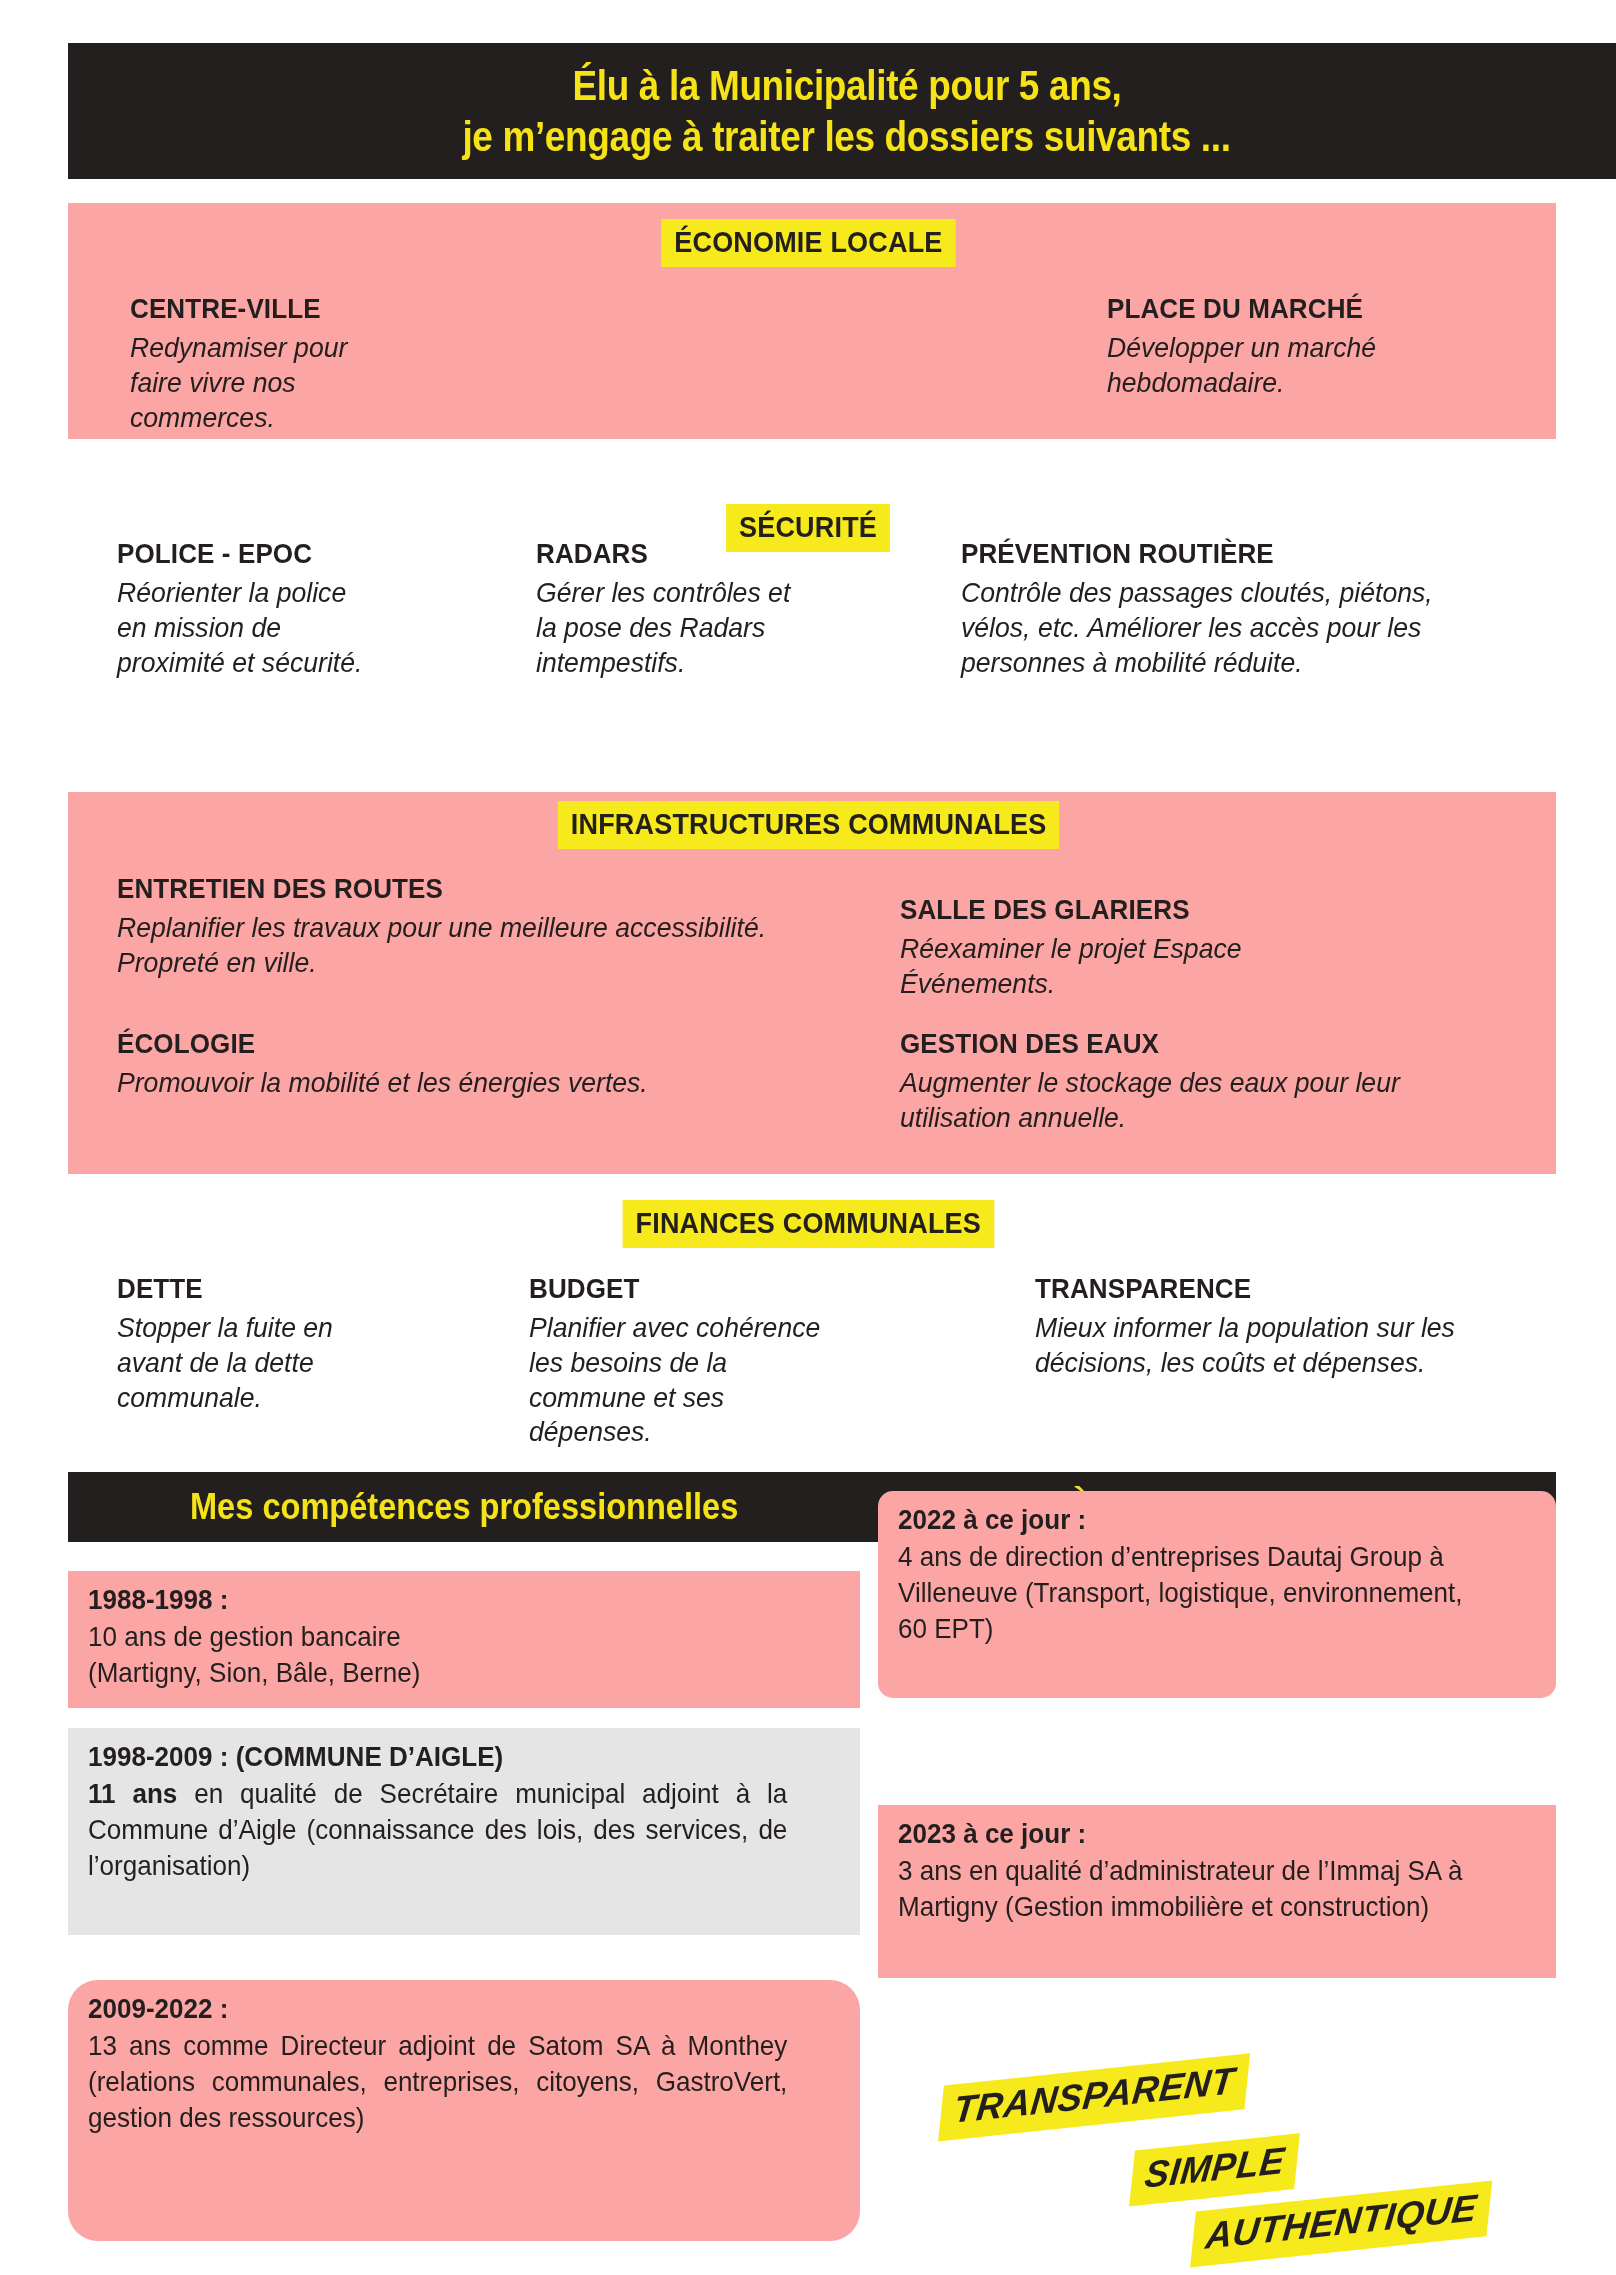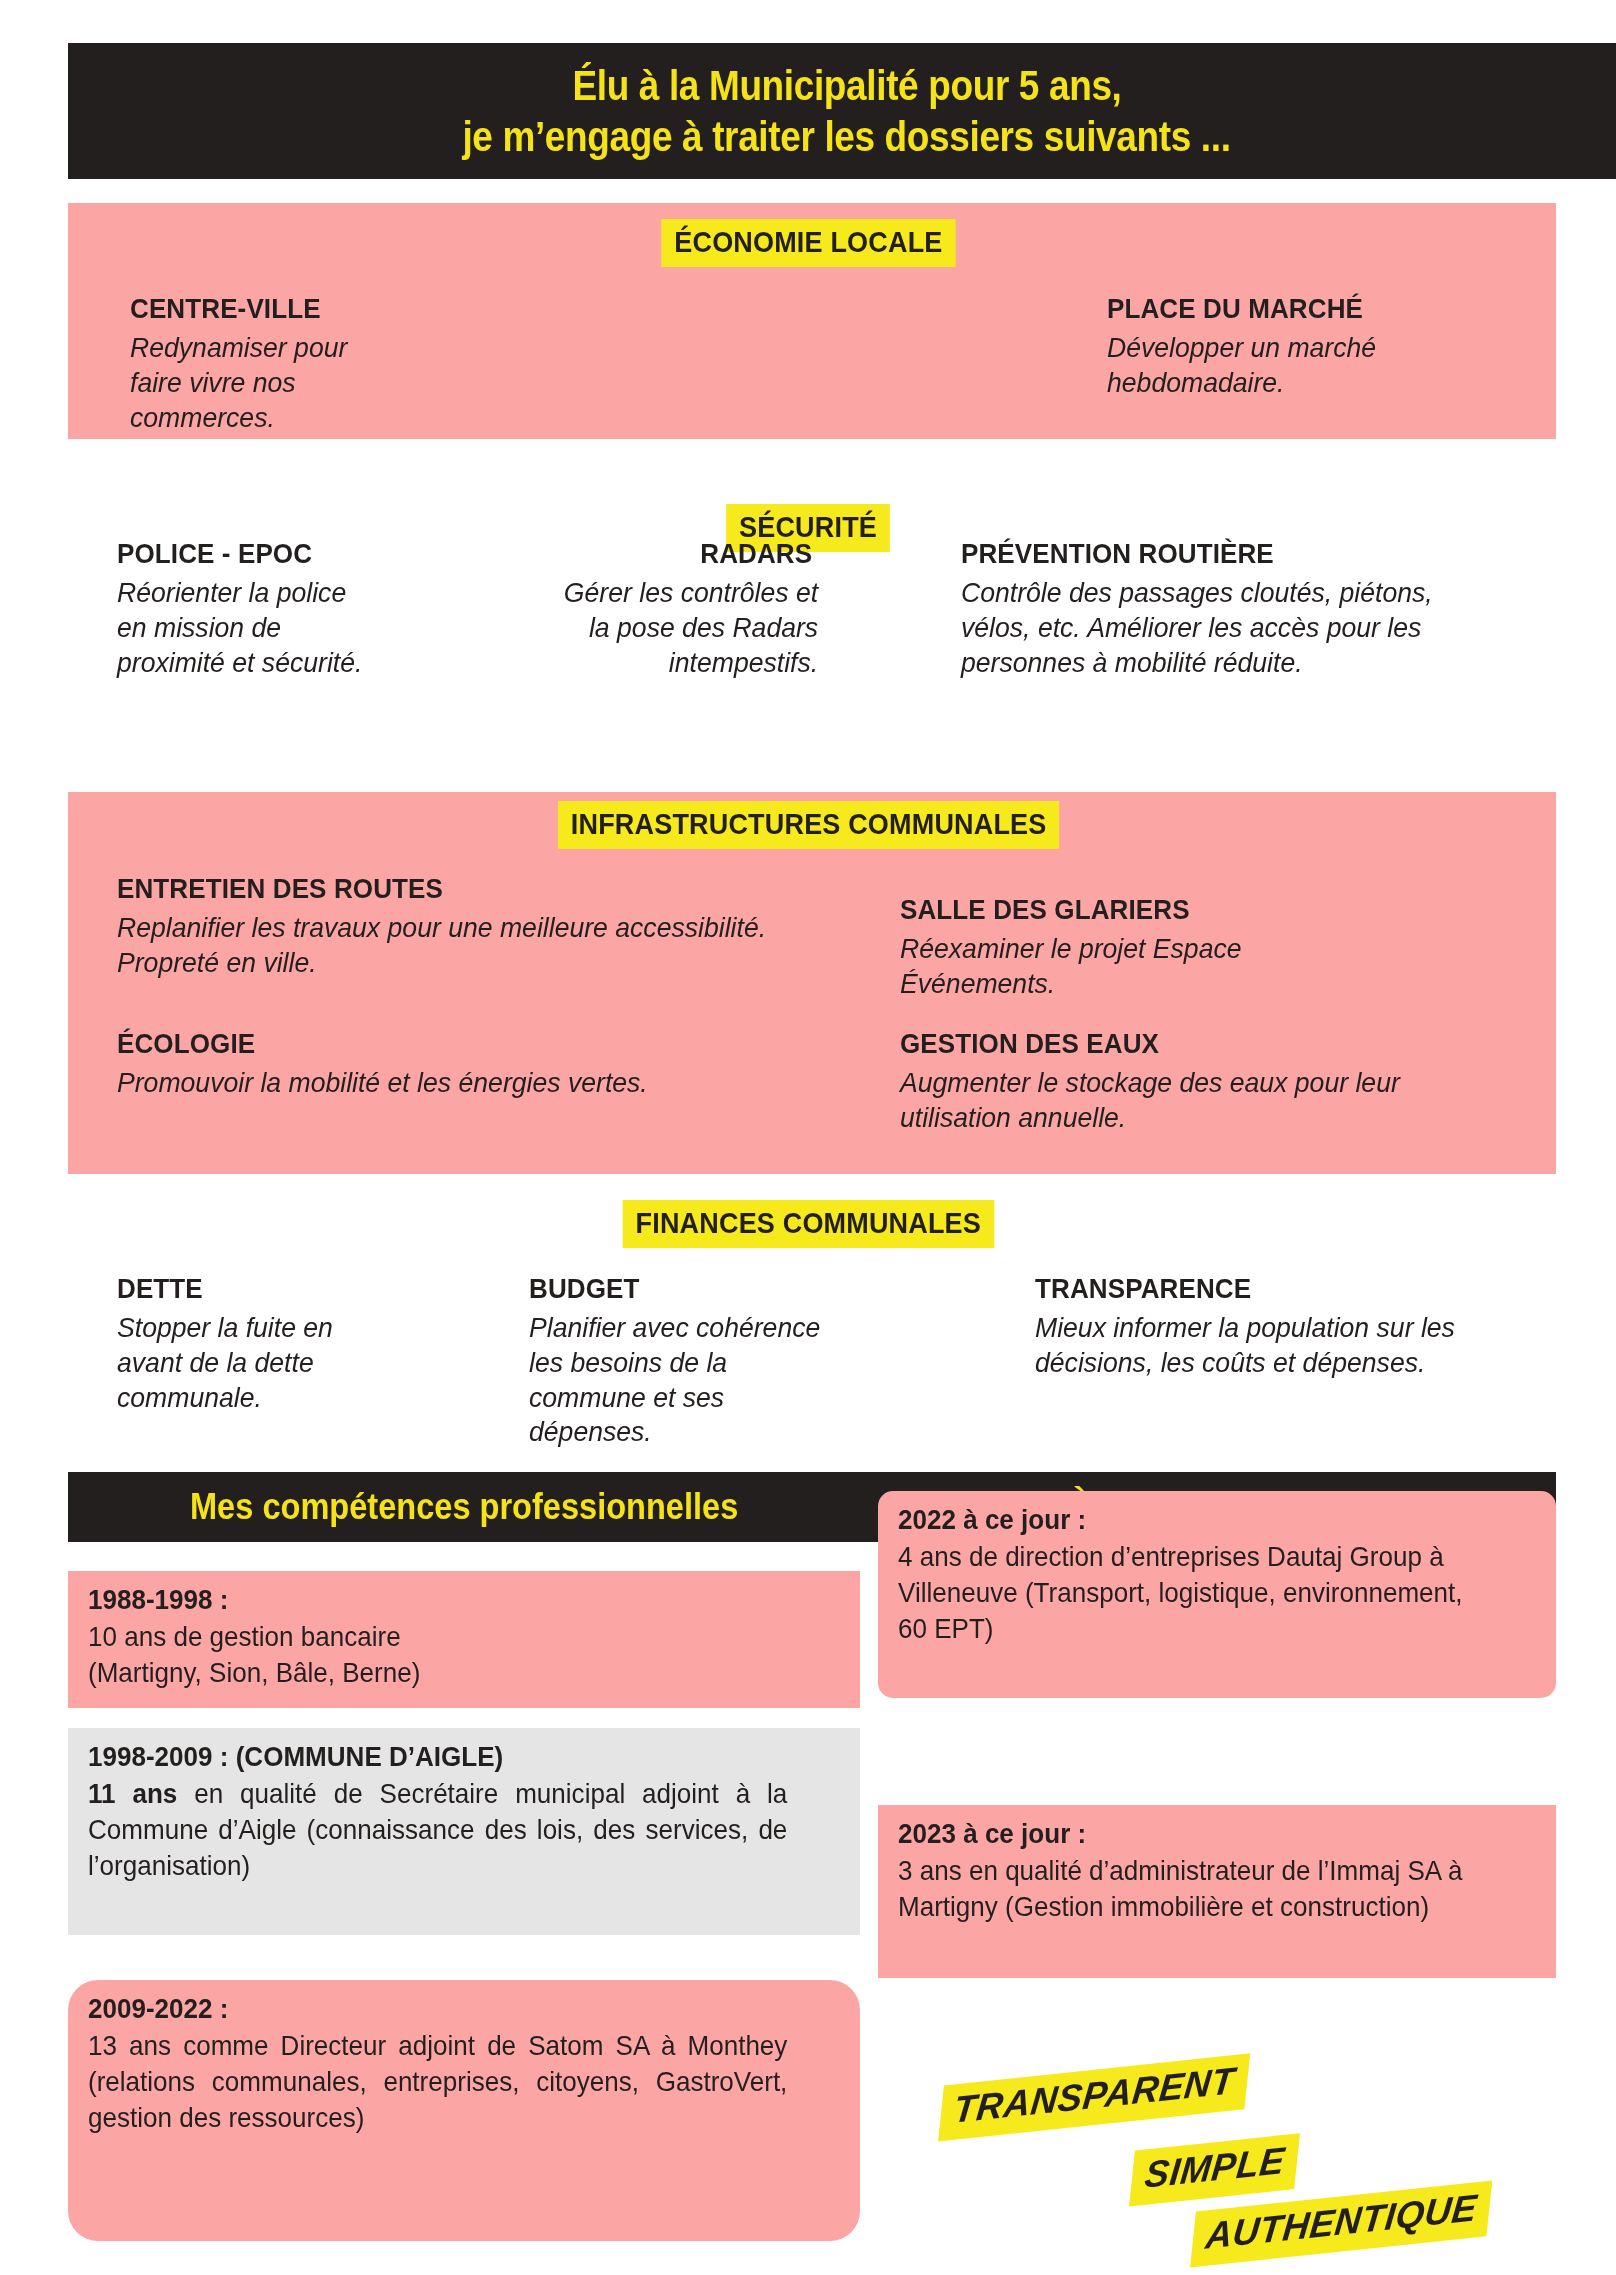--- a/index.html
+++ b/index.html
@@ -159,21 +159,21 @@
   </div>
 
   <div class="chip-wrap" style="top:464px;margin-top:40px;">
     <span class="chip">SÉCURITÉ</span>
   </div>
 
   <div class="col" style="left:117px;top:538px;width:261px;">
     <p class="item-title">POLICE - EPOC</p>
     <p class="item-body">Réorienter la police en mission de proximité et sécurité.</p>
   </div>
-  <div class="col" style="left:536px;top:538px;width:297px;text-align:right;">
+  <div class="col" style="left:536px;top:538px;width:297px;">
     <p class="item-title">RADARS</p>
     <p class="item-body">Gérer les contrôles et la pose des Radars intempestifs.</p>
   </div>
   <div class="col" style="left:961px;top:538px;width:509px;">
     <p class="item-title">PRÉVENTION ROUTIÈRE</p>
     <p class="item-body">Contrôle des passages cloutés, piétons, vélos, etc. Améliorer les accès pour les personnes à mobilité réduite.</p>
   </div>
 
   <div class="panel" style="position:absolute;left:68px;top:792px;width:1488px;height:382px;"></div>
 

